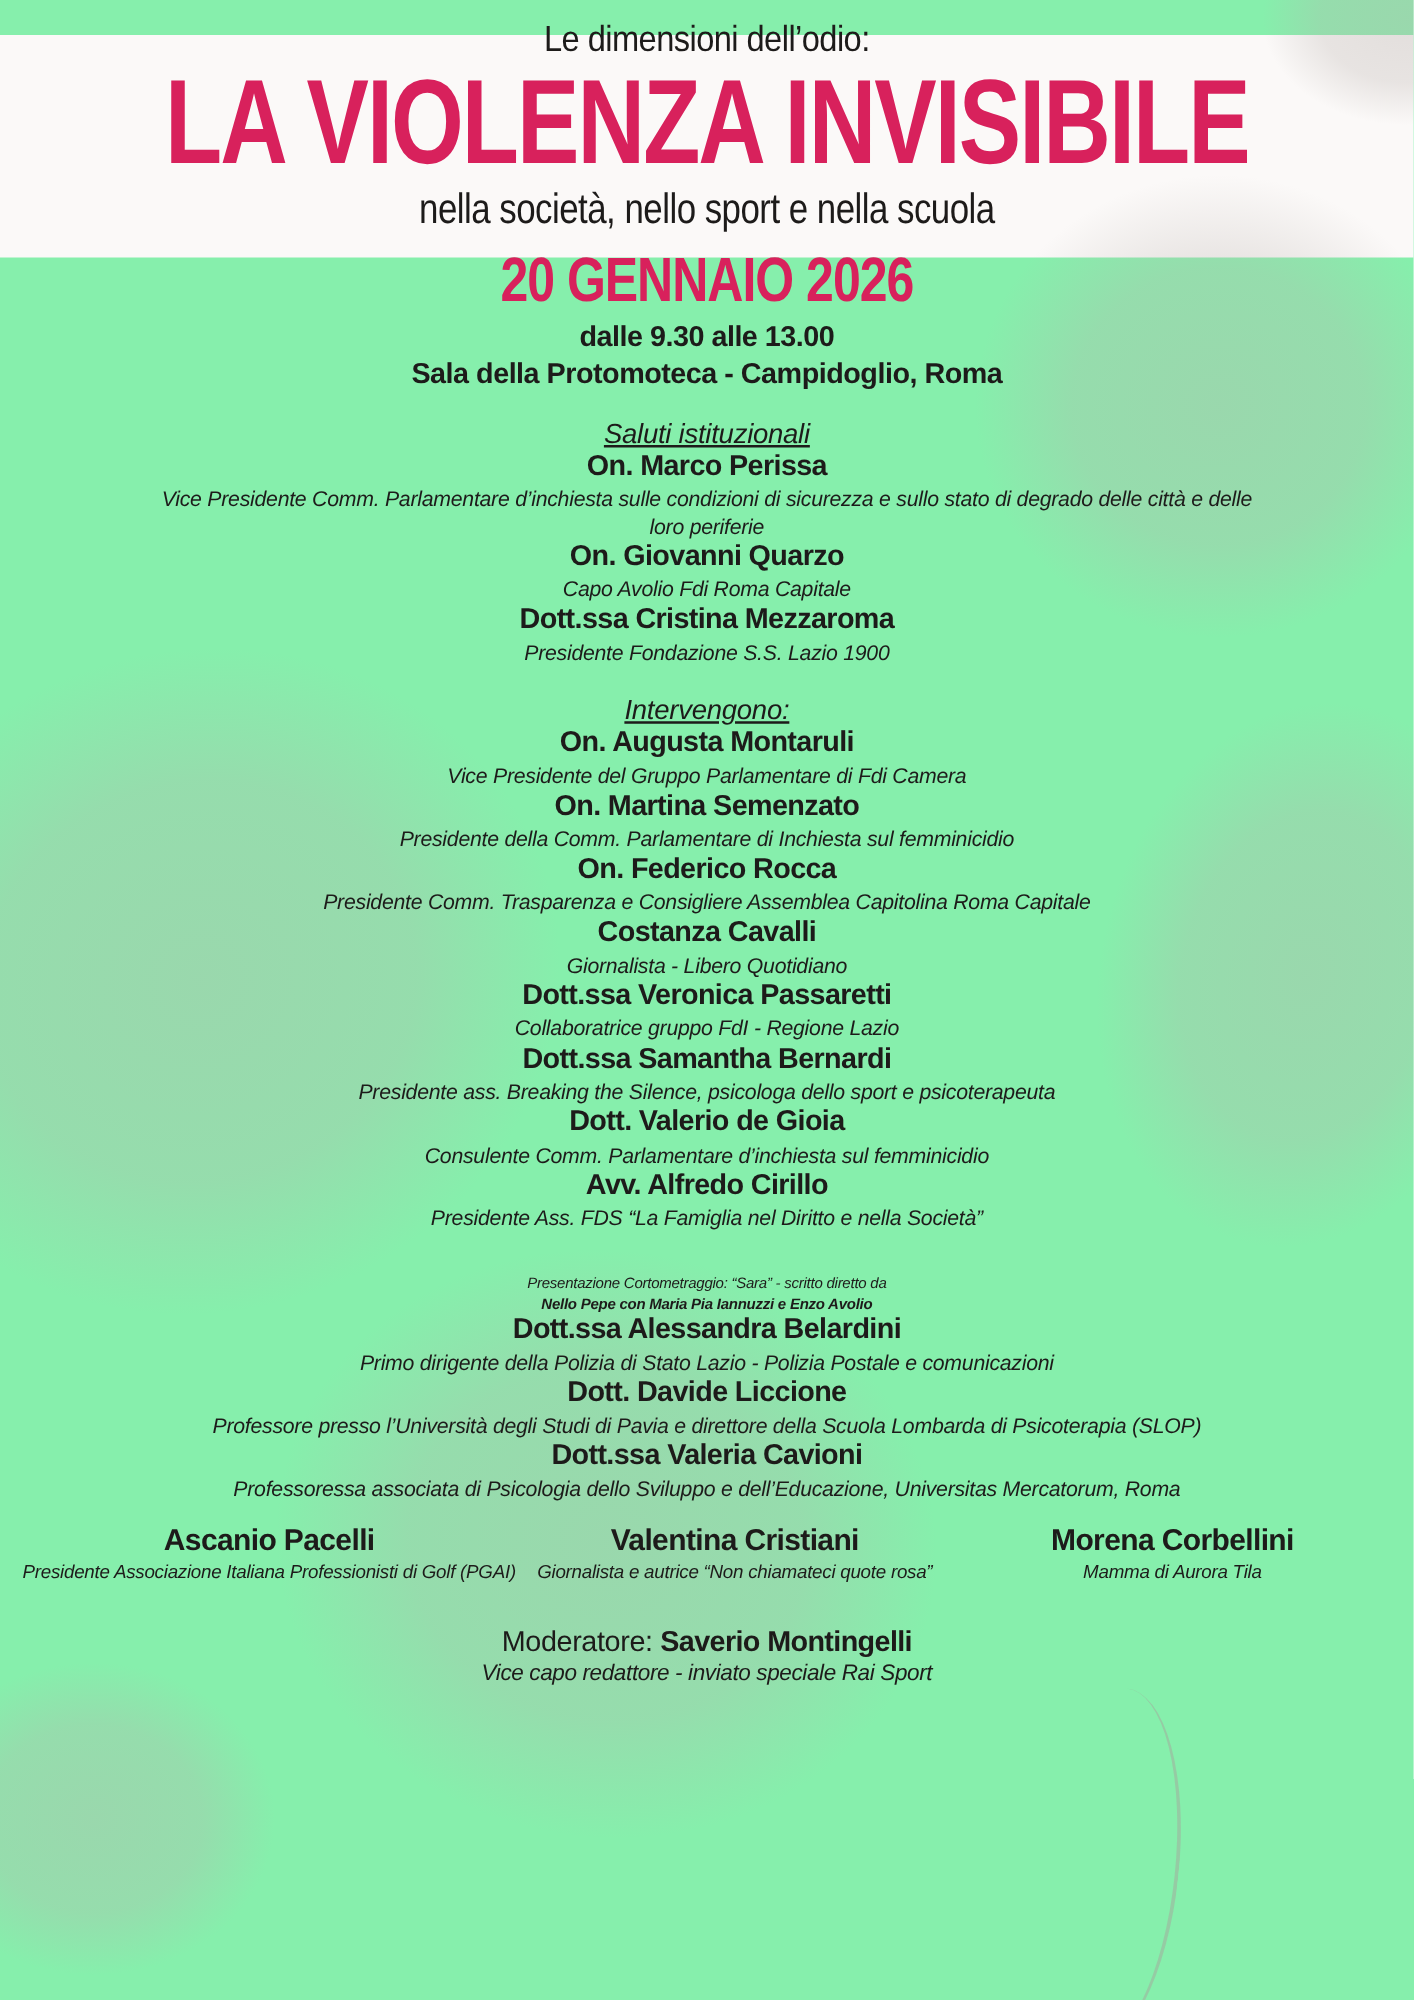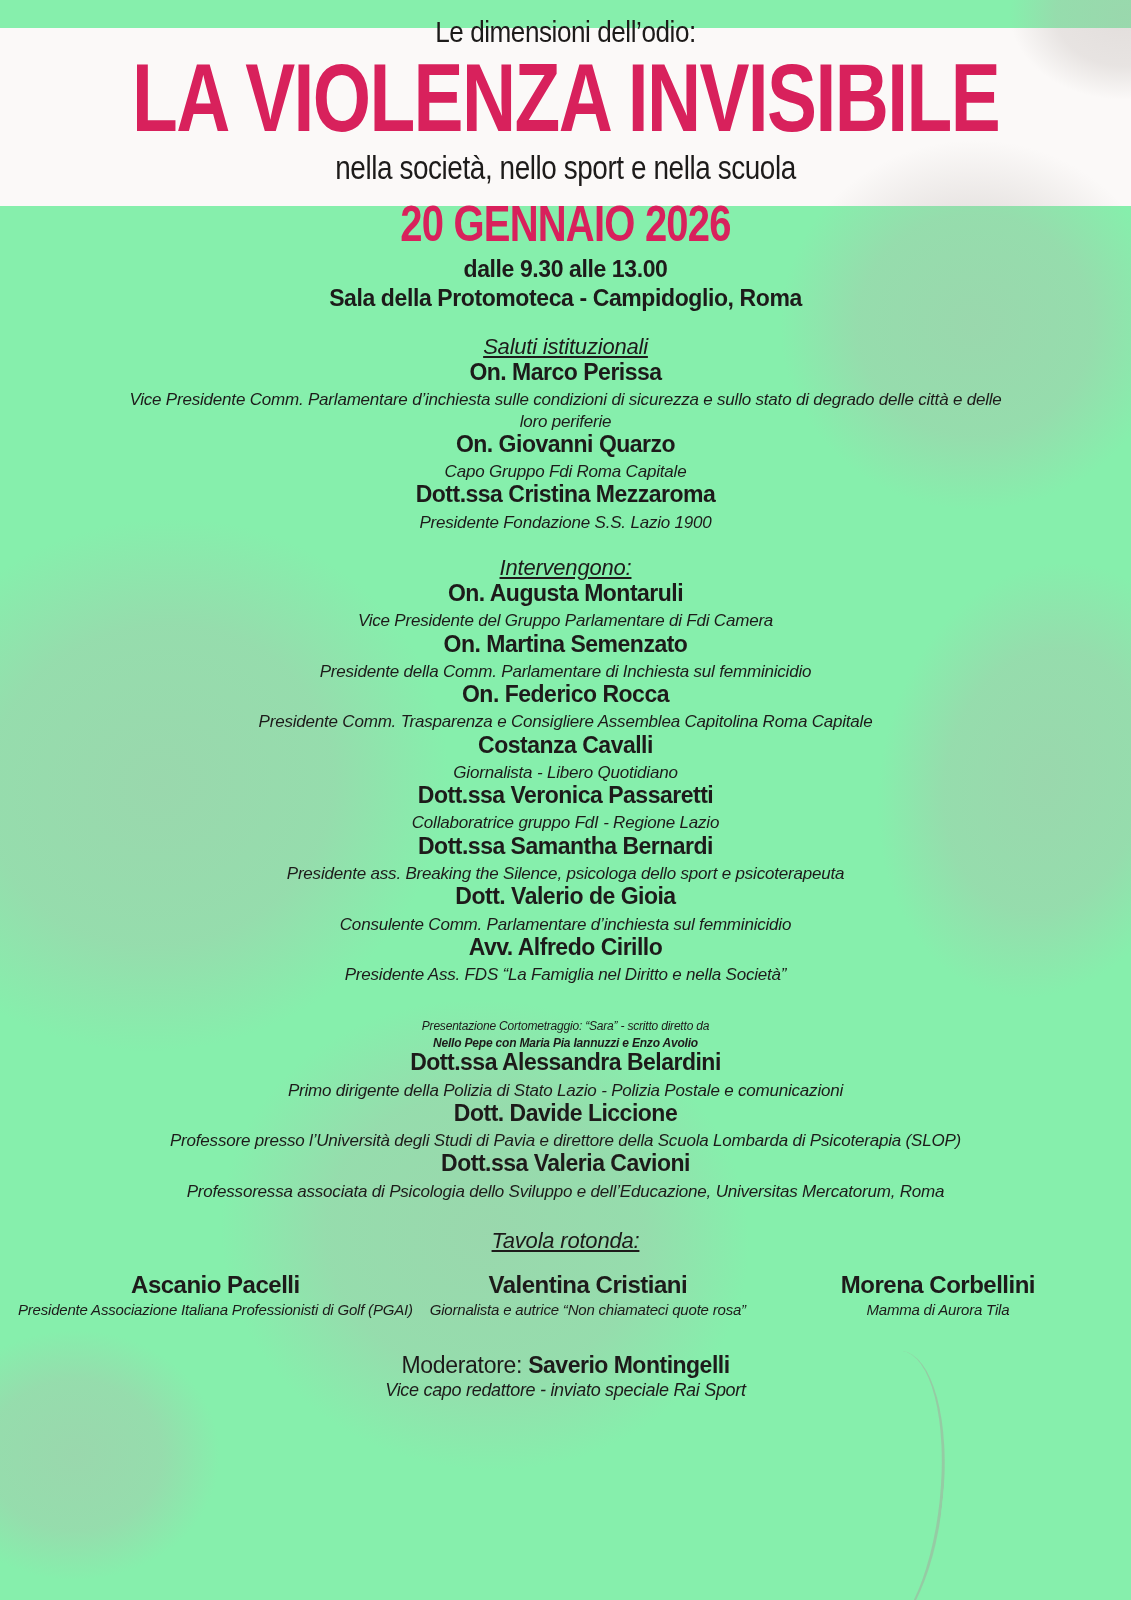--- a/index.html
+++ b/index.html
@@ -104,21 +104,21 @@
     <div class="venue">Sala della Protomoteca - Campidoglio, Roma</div>
 
     <div class="section-heading">Saluti istituzionali</div>
 
     <div class="speaker">
       <div class="name">On. Marco Perissa</div>
       <div class="role">Vice Presidente Comm. Parlamentare d’inchiesta sulle condizioni di sicurezza e sullo stato di degrado delle città e delle loro periferie</div>
     </div>
     <div class="speaker">
       <div class="name">On. Giovanni Quarzo</div>
-      <div class="role">Capo Gruppo Fdi Roma Capitale</div>
+      <div class="role">Capo Avolio Fdi Roma Capitale</div>
     </div>
     <div class="speaker">
       <div class="name">Dott.ssa Cristina Mezzaroma</div>
       <div class="role">Presidente Fondazione S.S. Lazio 1900</div>
     </div>
 
     <div class="section-heading">Intervengono:</div>
 
     <div class="speaker">
       <div class="name">On. Augusta Montaruli</div>
@@ -164,21 +164,20 @@
     </div>
     <div class="speaker">
       <div class="name">Dott. Davide Liccione</div>
       <div class="role">Professore presso l’Università degli Studi di Pavia e direttore della Scuola Lombarda di Psicoterapia (SLOP)</div>
     </div>
     <div class="speaker">
       <div class="name">Dott.ssa Valeria Cavioni</div>
       <div class="role">Professoressa associata di Psicologia dello Sviluppo e dell’Educazione, Universitas Mercatorum, Roma</div>
     </div>
 
-    <div class="section-heading tavola-heading">Tavola rotonda:</div>
 
     <div class="tavola-row">
       <div class="panelist">
         <div class="name">Ascanio Pacelli</div>
         <div class="role">Presidente Associazione Italiana Professionisti di Golf (PGAI)</div>
       </div>
       <div class="panelist">
         <div class="name">Valentina Cristiani</div>
         <div class="role">Giornalista e autrice “Non chiamateci quote rosa”</div>
       </div>

